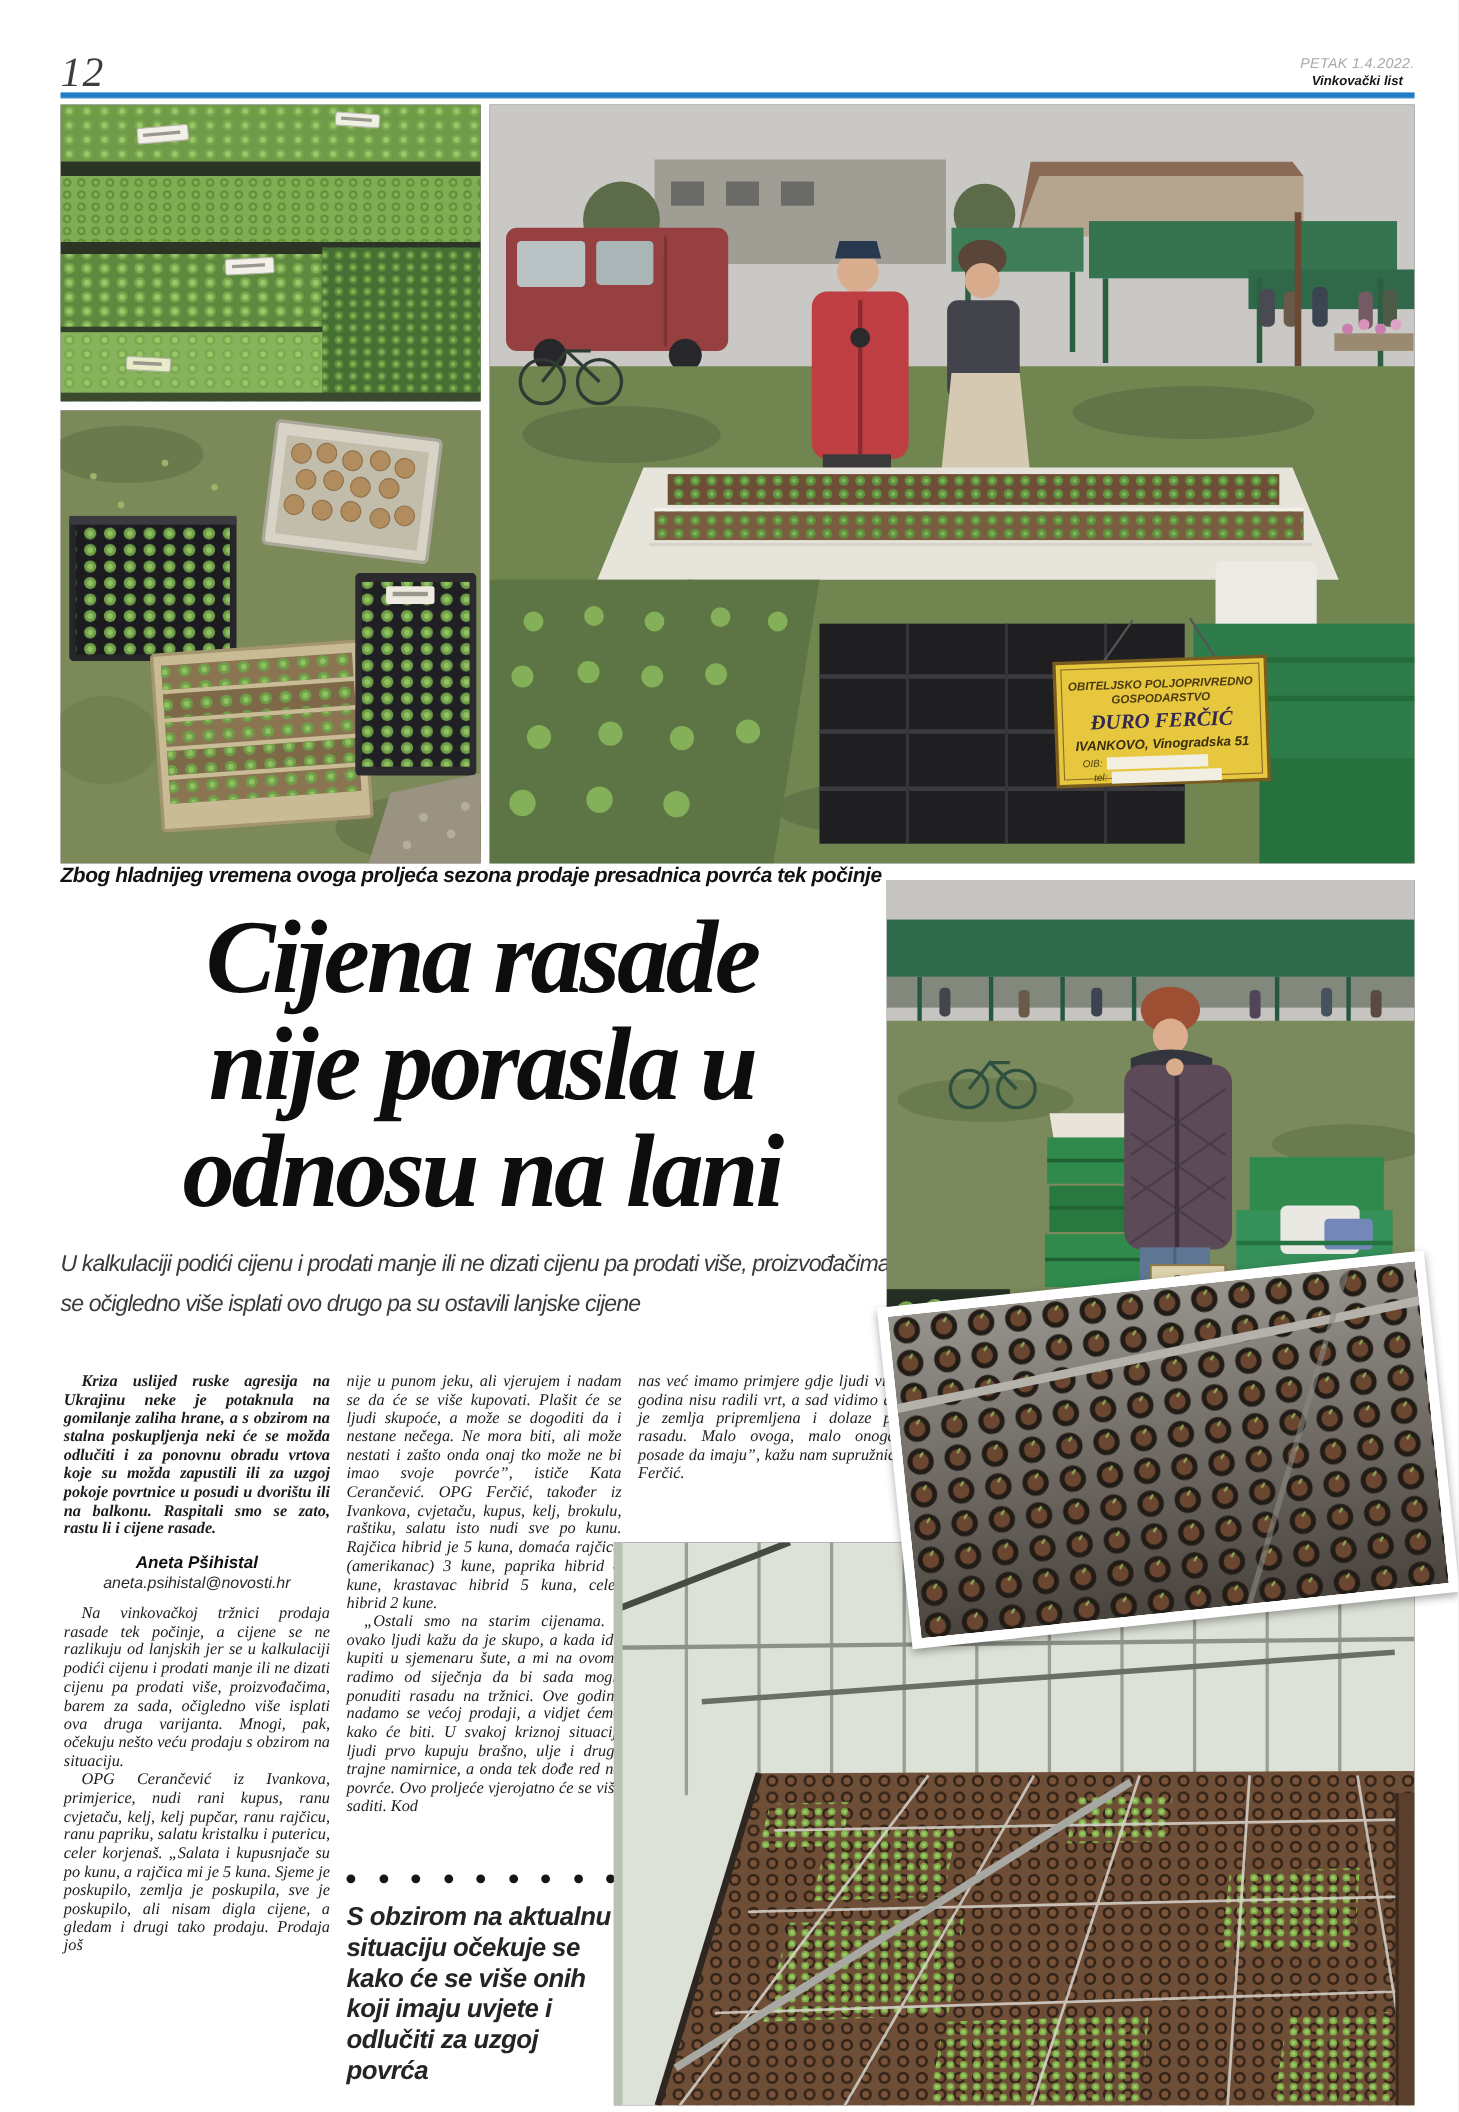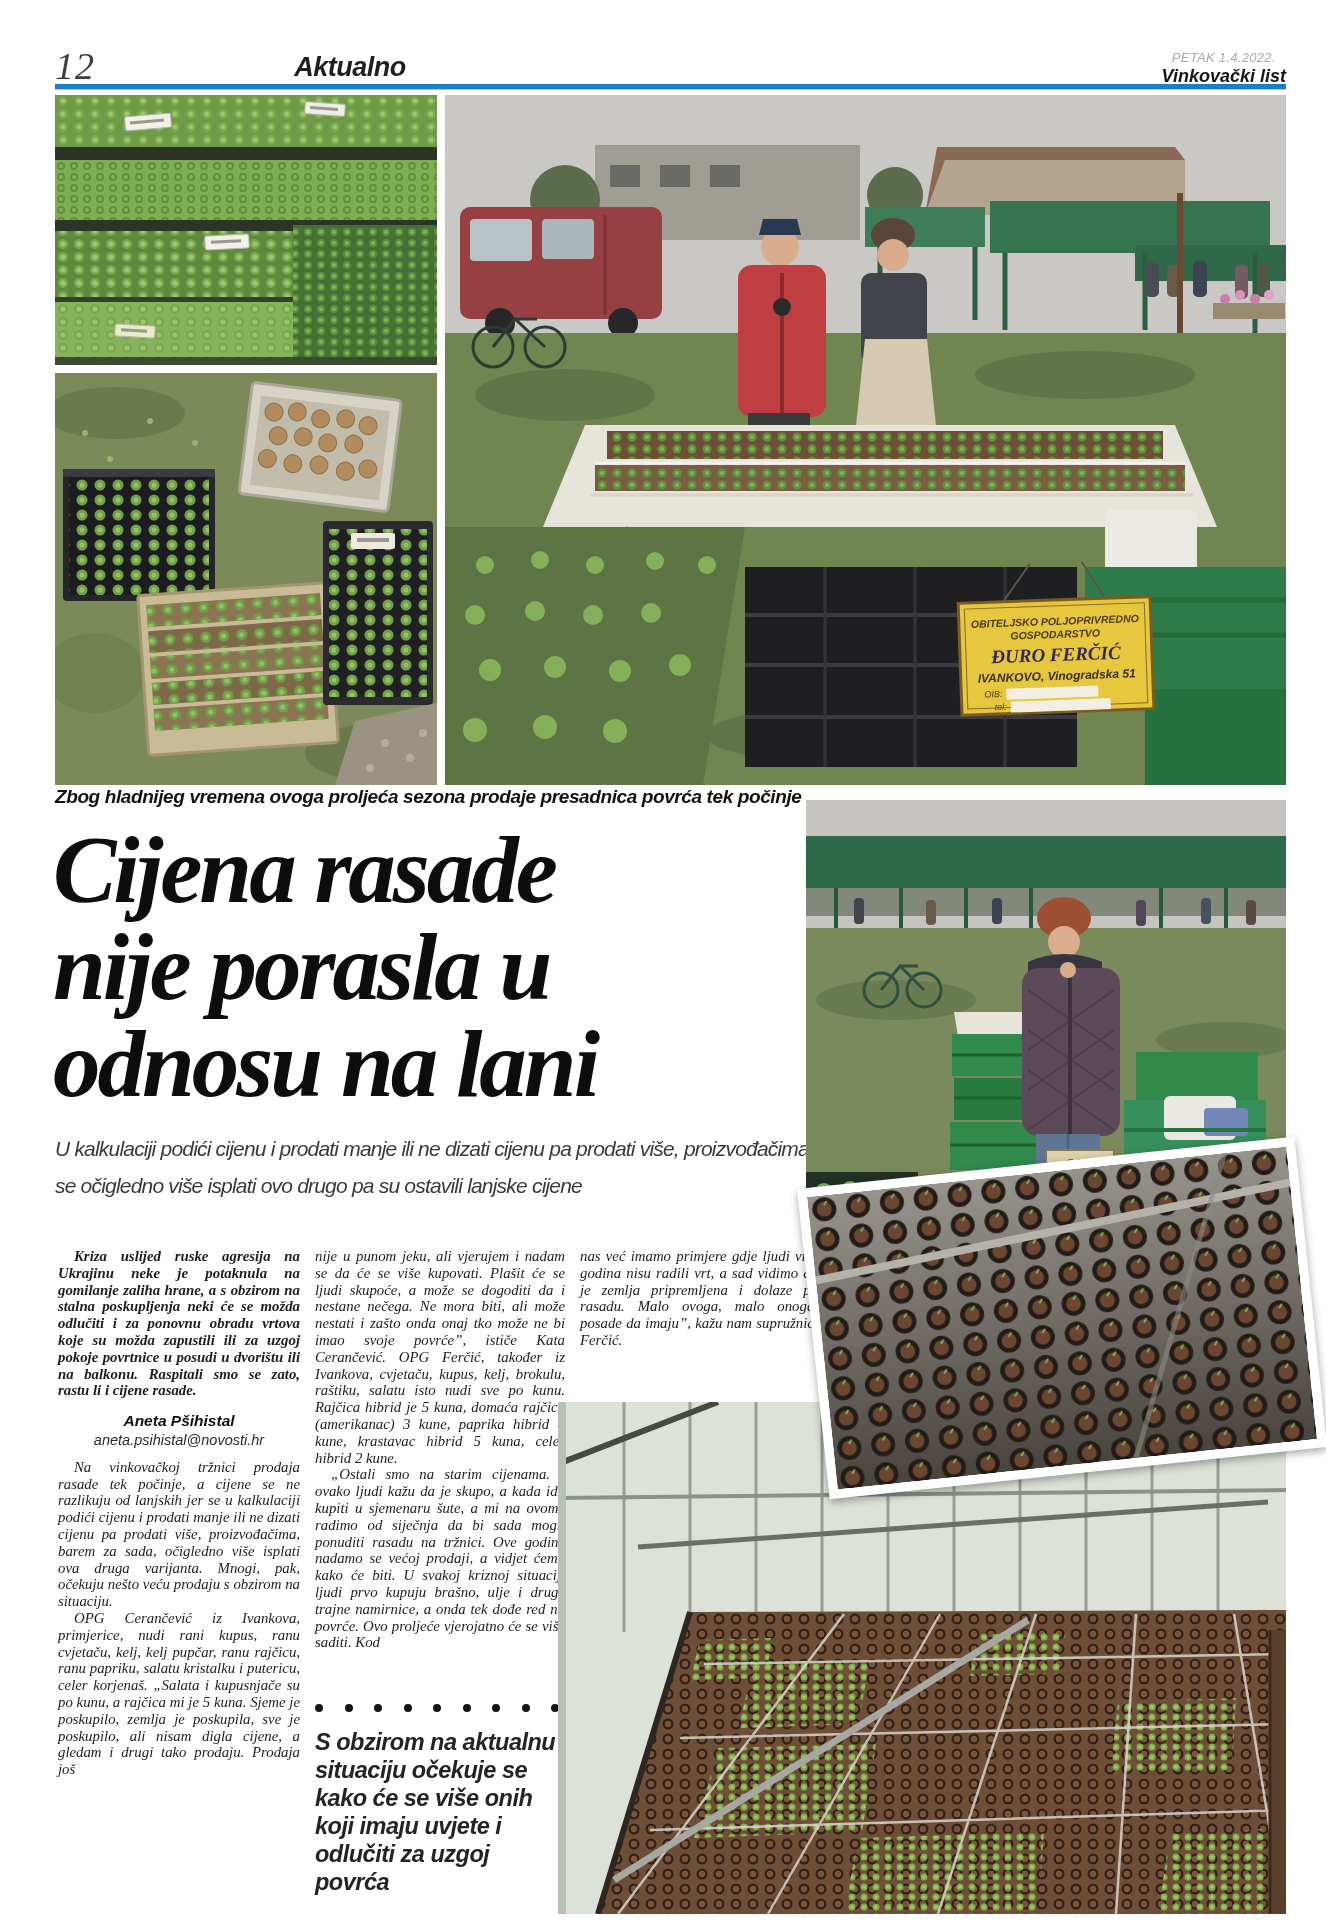--- a/index.html
+++ b/index.html
@@ -7,38 +7,38 @@
     position:relative;width:1326px;height:1920px;background:#ffffff;
     margin:0 auto;overflow:hidden;
     font-family:"Liberation Serif", serif;color:#1b1b1b;font-style:italic;
   }
   .abs{position:absolute;}
   
   .page-number{left:55px;top:44px;font-family:"Liberation Serif",serif;font-size:38px;font-weight:400;color:#3d3d3d;letter-spacing:1px;}
   .section-title{left:180px;top:52px;width:340px;text-align:center;font-family:"Liberation Sans",sans-serif;font-size:27px;font-weight:700;color:#1f1f1f;letter-spacing:-0.5px;}
   .masthead{right:40px;top:50px;text-align:center;font-family:"Liberation Sans",sans-serif;}
   .masthead .date{font-size:13px;color:#a9a9a9;letter-spacing:0.3px;}
-  .masthead .pub{font-size:18px;color:#161616;font-weight:700;margin-top:1px;}
+  .masthead .pub{font-size:12px;color:#161616;font-weight:700;margin-top:1px;}
   .blue-rule{left:55px;top:84px;width:1231px;height:5px;background:#1e7dc4;}
   .blue-rule-shadow{left:55px;top:89px;width:1231px;height:1px;background:#9fc4e0;}
   
   .photo{position:absolute;overflow:hidden;background:#777;}
   .photo svg{display:block;}
   #photoA{left:55px;top:95px;width:382px;height:270px;}
   #photoB{left:55px;top:373px;width:382px;height:412px;}
   #photoC{left:445px;top:95px;width:841px;height:690px;}
   #photoD{left:806px;top:800px;width:480px;height:457px;z-index:2;}
   #photoE{left:812px;top:1162px;width:500px;height:312px;z-index:3;
           transform:rotate(-6deg);background:#fff;padding:9px;box-sizing:border-box;
           box-shadow:0 3px 8px rgba(0,0,0,0.35);overflow:visible;}
   #photoE .inner{width:100%;height:100%;overflow:hidden;}
   #photoF{left:558px;top:1402px;width:728px;height:512px;z-index:1;}
   
   .caption{left:55px;top:786px;width:760px;font-family:"Liberation Sans",sans-serif;font-size:19px;font-weight:700;color:#121212;letter-spacing:-0.4px;}
-  .headline{left:53px;top:822px;width:770px;font-family:"Liberation Serif",serif;font-weight:700;font-size:95px;line-height:97px;letter-spacing:-3px;color:#0d0d0d;}
+  .headline{left:53px;top:822px;width:770px;font-family:"Liberation Serif",serif;font-weight:700;font-size:95px;line-height:97px;letter-spacing:-3px;color:#0d0d0d;text-align:center;}
   .subheadline{left:55px;top:1130px;width:758px;font-family:"Liberation Sans",sans-serif;font-size:21px;line-height:37px;color:#3a3a3a;letter-spacing:-0.8px;}
   
   .col{position:absolute;top:1248px;font-size:14.8px;line-height:16.8px;text-align:justify;color:#1c1c1c;}
   #col1{left:58px;width:242px;height:640px;}
   #col2{left:315px;width:250px;height:648px;display:flex;flex-direction:column;}
   #col3{left:580px;width:238px;height:160px;}
   .lead{font-weight:700;text-indent:16px;margin:0;}
   .body-p{margin:0;text-indent:16px;}
   .body-p.cont{text-indent:0;}
   .byline{margin:14px 0 10px 0;font-family:"Liberation Sans",sans-serif;text-align:center;}
@@ -49,21 +49,20 @@
   .dots{display:flex;justify-content:space-between;width:244px;margin-bottom:16px;}
   .dots i{width:8px;height:8px;border-radius:50%;background:#161616;display:block;}
   .pq-text{font-family:"Liberation Sans",sans-serif;font-size:23.5px;line-height:28px;font-weight:700;color:#242424;letter-spacing:-0.5px;text-align:left;}
 </style>
 </head>
 <body>
 
 <div class="page">
 
   <div class="abs page-number">12</div>
-  <div class="abs section-title">Aktualno</div>
   <div class="abs masthead">
     <div class="date">PETAK 1.4.2022.</div>
     <div class="pub">Vinkovački list</div>
   </div>
   <div class="abs blue-rule"></div>
   <div class="abs blue-rule-shadow"></div>
 
   <div class="photo" id="photoA">
     <svg width="382" height="270" viewBox="0 0 382 270" xmlns="http://www.w3.org/2000/svg">
       <defs>

